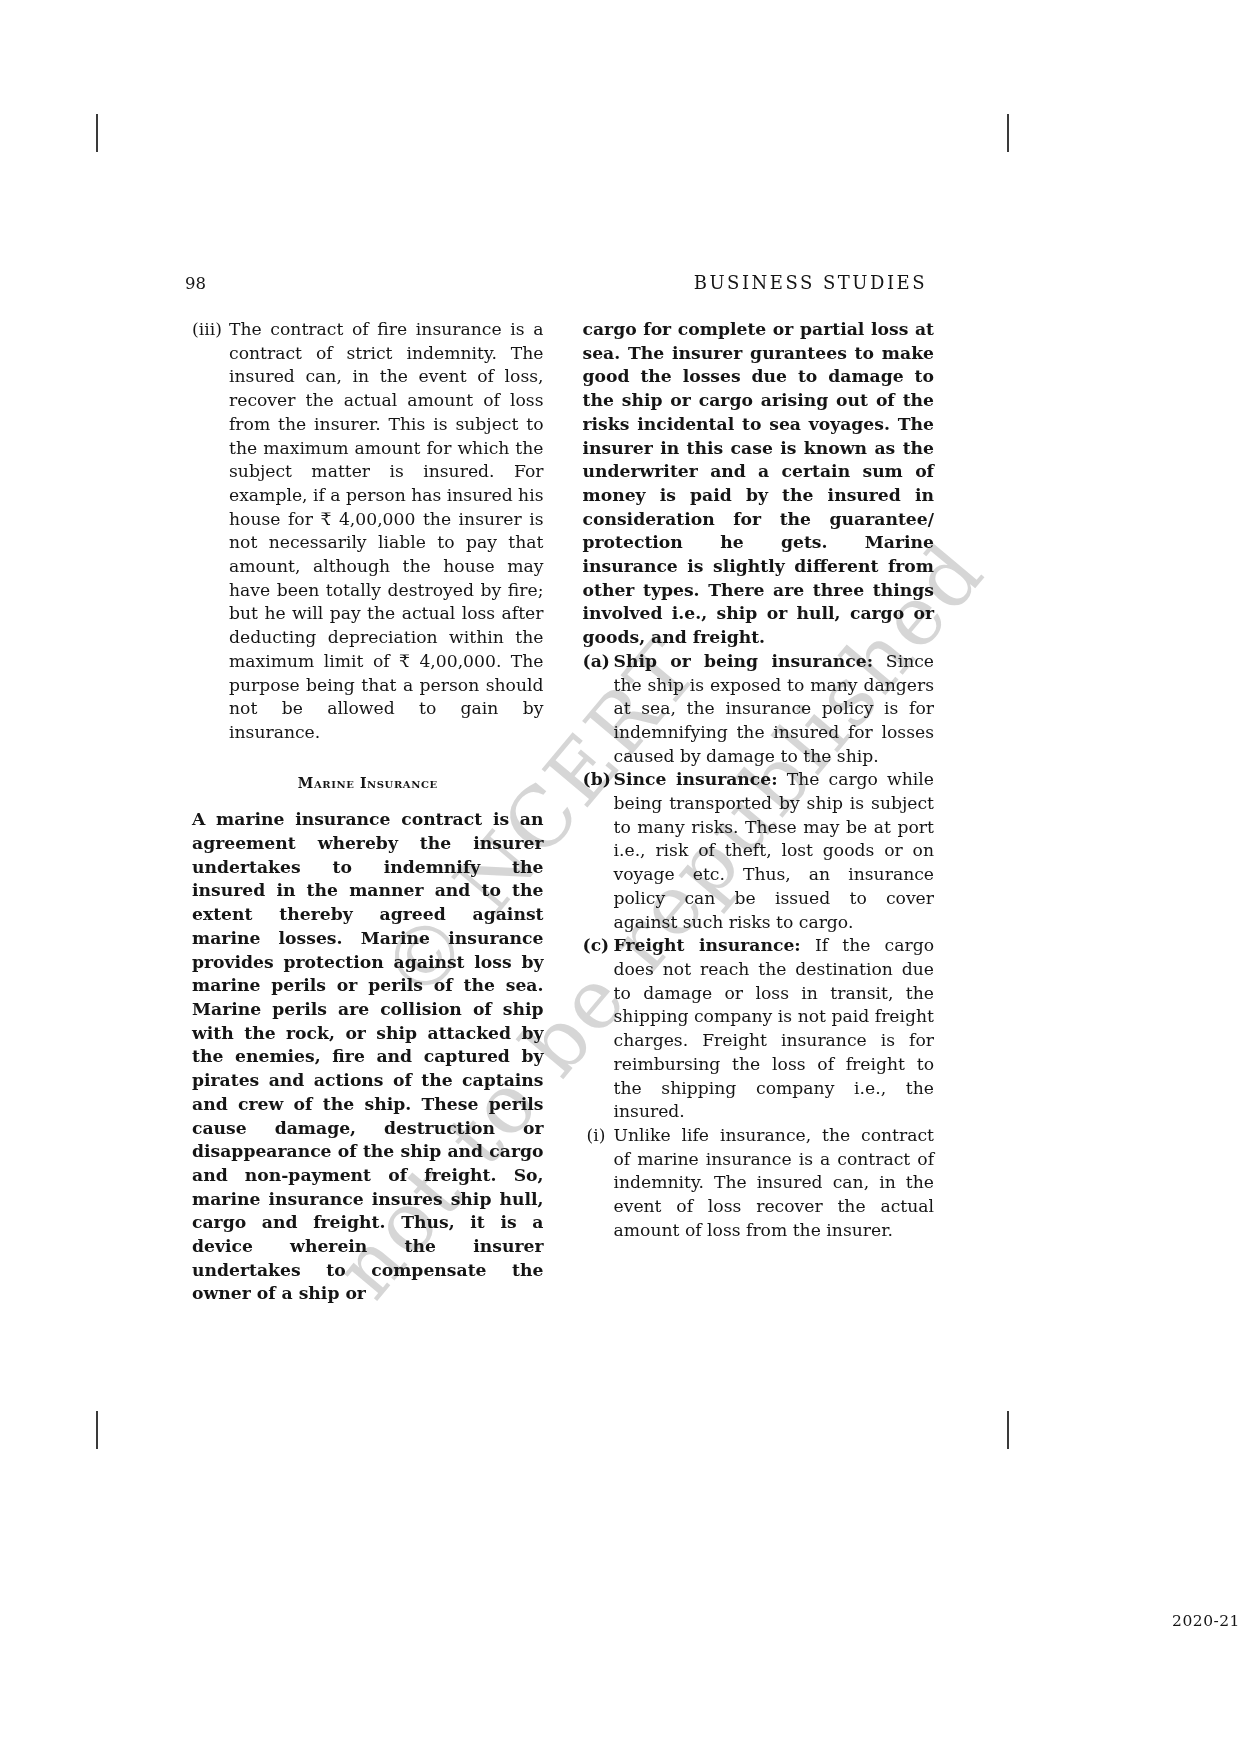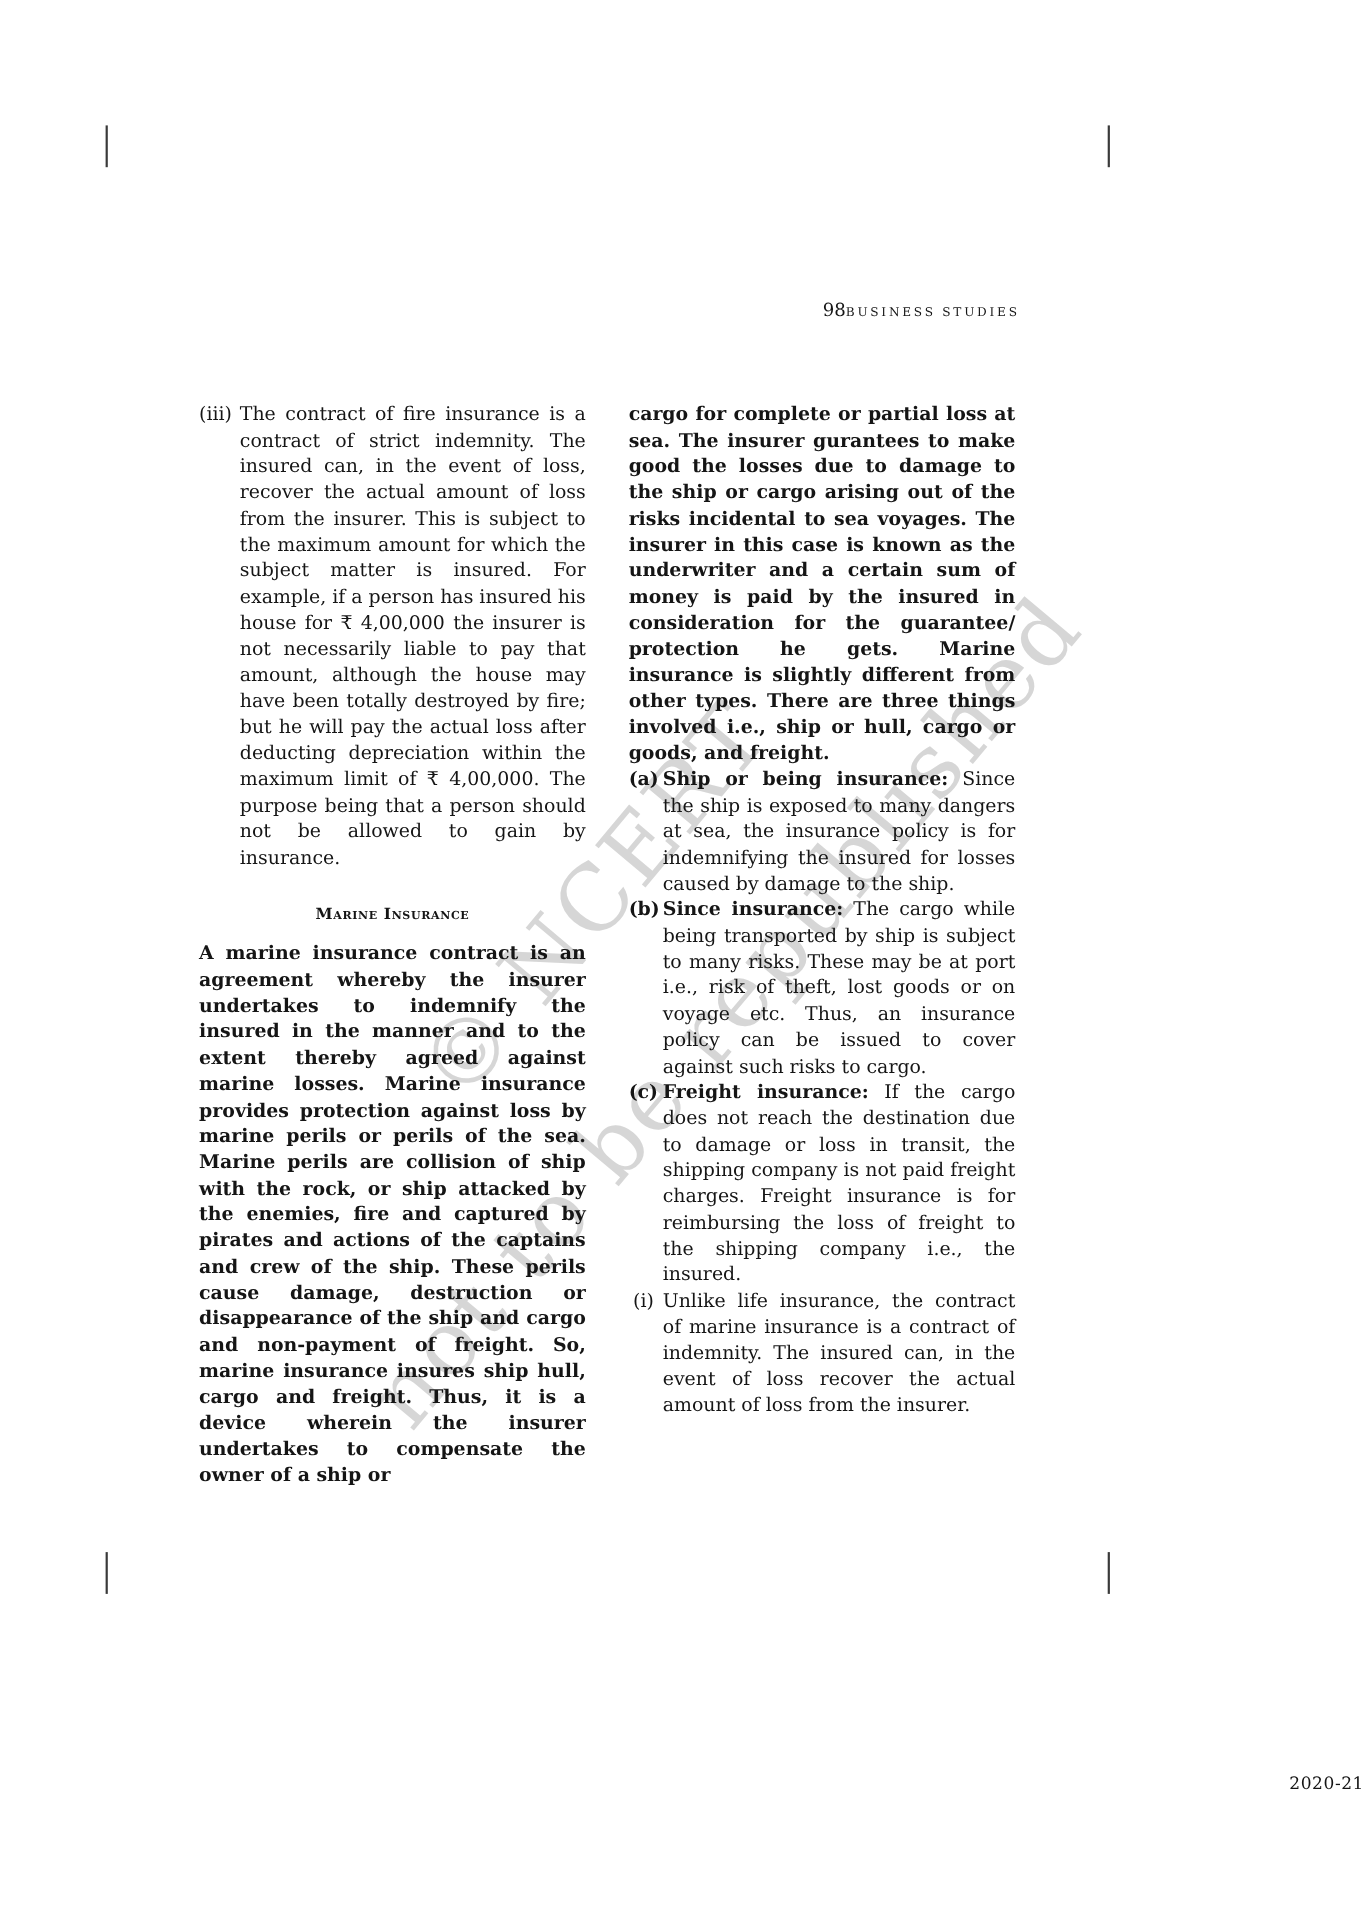--- a/index.html
+++ b/index.html
@@ -19,36 +19,35 @@
     position: absolute;
     background: #3a3a3a;
   }
   .crop.v { width: 2px; height: 38px; }
   .header {
     position: absolute;
     left: 185px;
     top: 272px;
     width: 742px;
     display: flex;
-    justify-content: flex-end;
+    justify-content: space-between;
     align-items: baseline;
     font-size: 16.5px;
   }
   .running-title {
-    font-size: 11px;
+    font-size: 18px;
     letter-spacing: 2.5px;
   }
   .columns {
     position: absolute;
-    left: 181px;
+    left: 192px;
     top: 318px;
     width: 742px;
     display: flex;
     gap: 39px;
-    margin-top: 48px;
   }
   .col {
     width: 359px;
     font-size: 17.2px;
     line-height: 23.7px;
     text-align: justify;
     hyphens: none;
   }
   .hang-item {
     position: relative;

